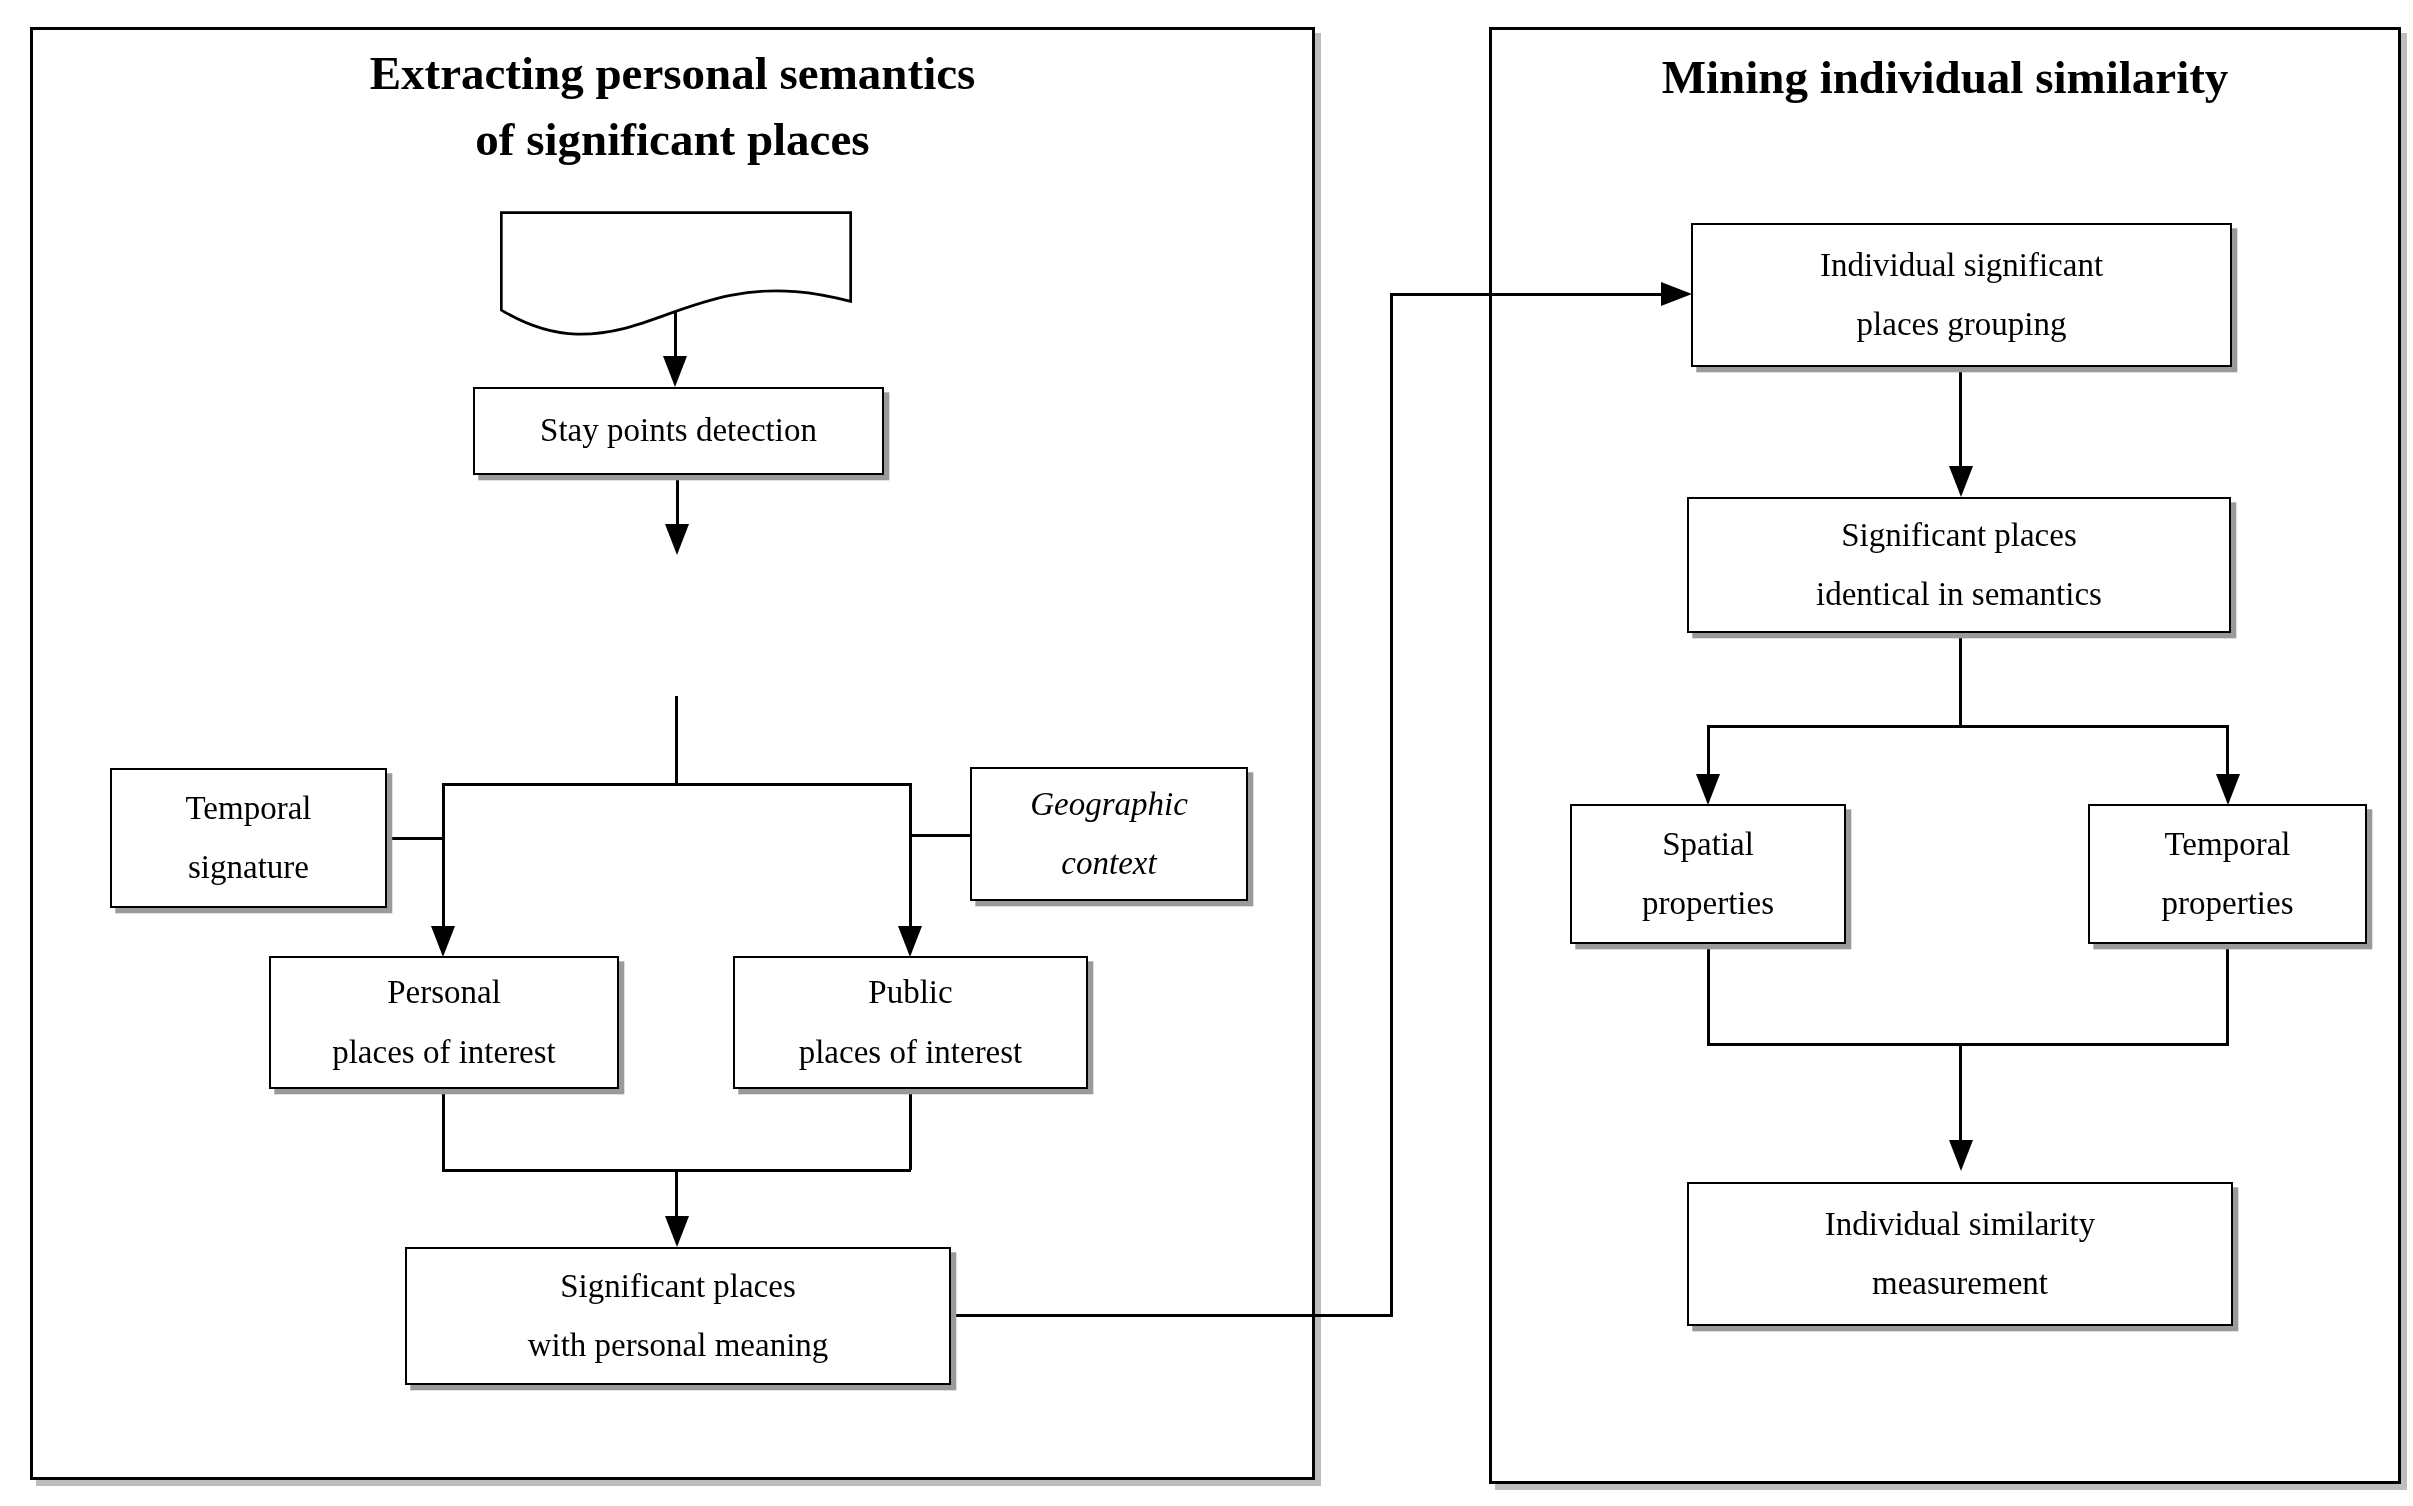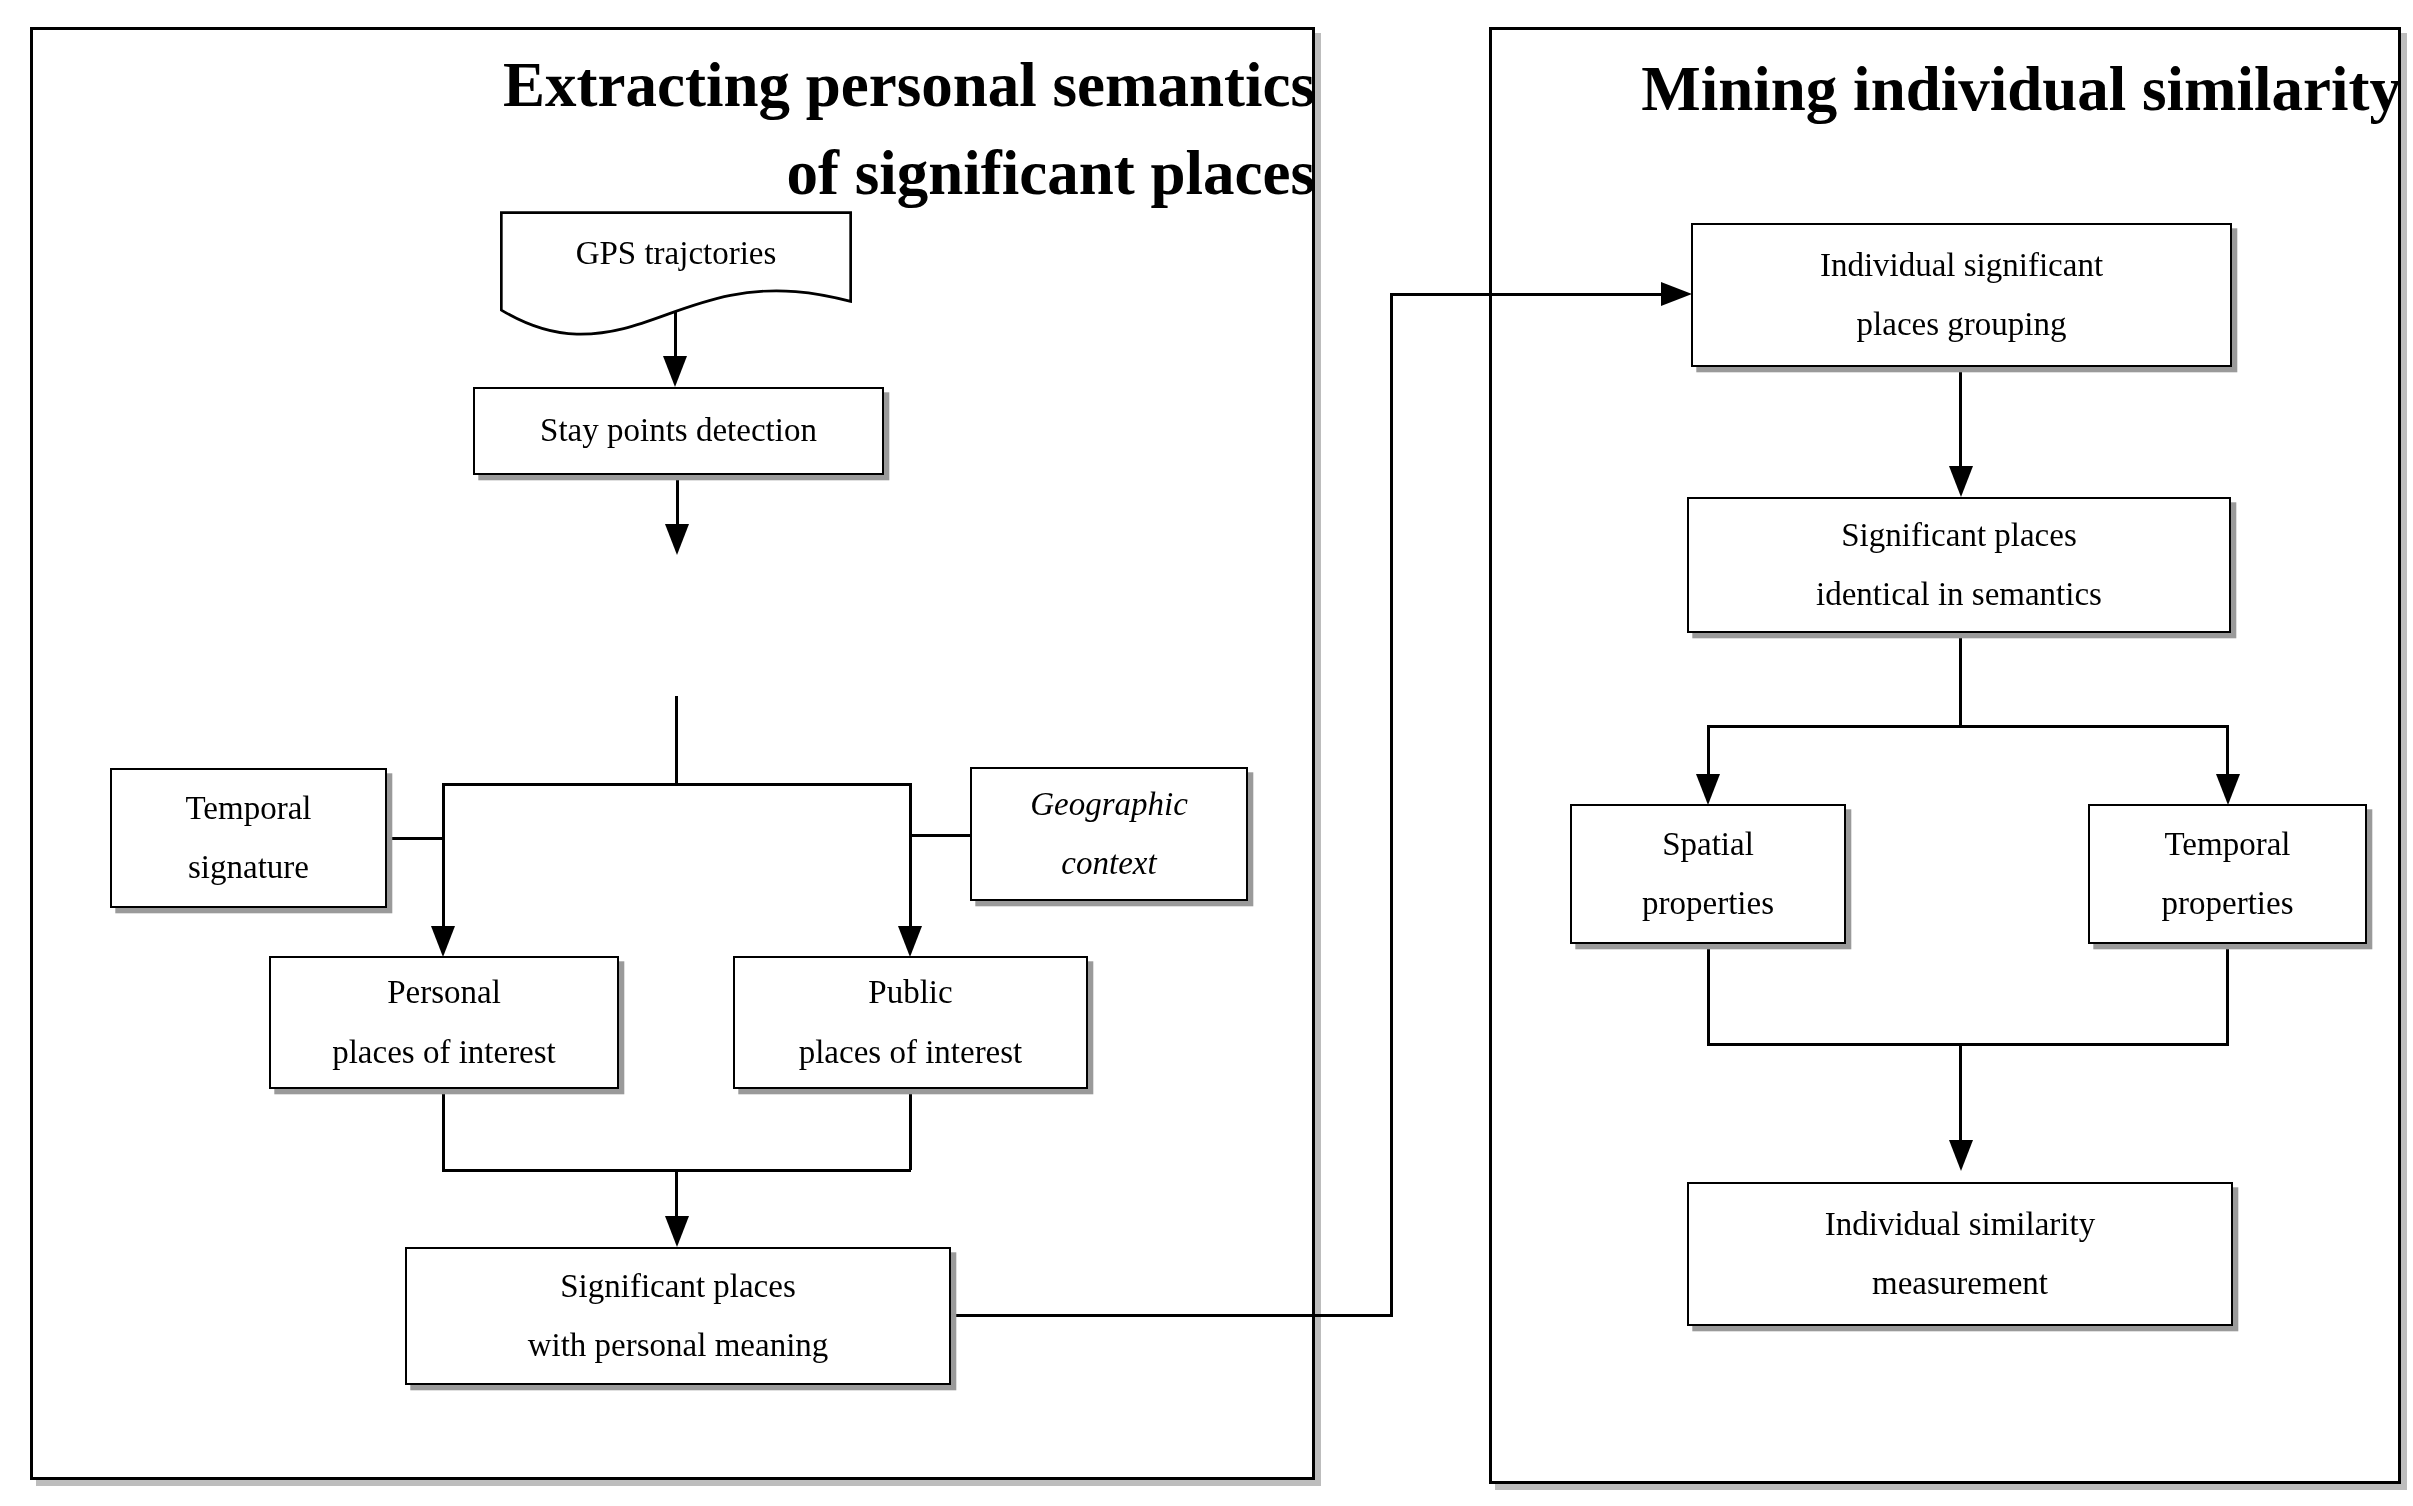--- a/index.html
+++ b/index.html
@@ -7,21 +7,21 @@
     position:relative; width:2413px; height:1506px; background:#ffffff;
     font-family:"Liberation Serif","DejaVu Serif",serif; color:#000;
   }
   .panel {
     position:absolute; box-sizing:border-box; border:3.3px solid #000;
     background:#ffffff; box-shadow:6px 6px 0 #bdbdbd;
   }
   #left-panel  { left:30px;  top:27px; width:1285px; height:1453px; }
   #right-panel { left:1489px; top:27px; width:912px; height:1457px; }
   .panel-title {
-    position:absolute; text-align:right; font-weight:bold; font-size:63px;
+    position:absolute; text-align:center; font-weight:bold; font-size:47px;
     line-height:1.4; white-space:pre-line; z-index:2;
   }
   #left-title  { left:30px;  top:41px; width:1285px; }
   #right-title { left:1489px; top:45px; width:912px; }
   .node {
     position:absolute; box-sizing:border-box; border:2.7px solid #000;
     background:#fff; display:flex; align-items:center; justify-content:center;
     text-align:center; white-space:pre-line; font-size:33px; line-height:1.8;
     box-shadow:5.3px 5.3px 0 #9a9a9a; z-index:4;
   }
@@ -100,21 +100,20 @@
   <div id="left-panel" class="panel"></div>
   <div id="right-panel" class="panel"></div>
 
   <div id="left-title" class="panel-title">Extracting personal semantics
 of significant places</div>
   <div id="right-title" class="panel-title">Mining individual similarity</div>
 
   <svg id="n-gps-svg" viewBox="0 0 527 200">
     <path d="M2,2 H525 V135 C475,122 415,112 345,126 C255,144 200,186 115,184 C72,183 32,166 2,148 Z" fill="#ffffff" stroke="#000000" stroke-width="4"></path>
   </svg>
-  <div id="n-gps-label">GPS trajctories</div>
 
   <div id="n-stay" class="node">Stay points detection</div>
   <div id="n-tsig" class="node">Temporal
 signature</div>
   <div id="n-geo" class="node">Geographic
 context</div>
   <div id="n-personal" class="node">Personal
 places of interest</div>
   <div id="n-public" class="node">Public
 places of interest</div>

